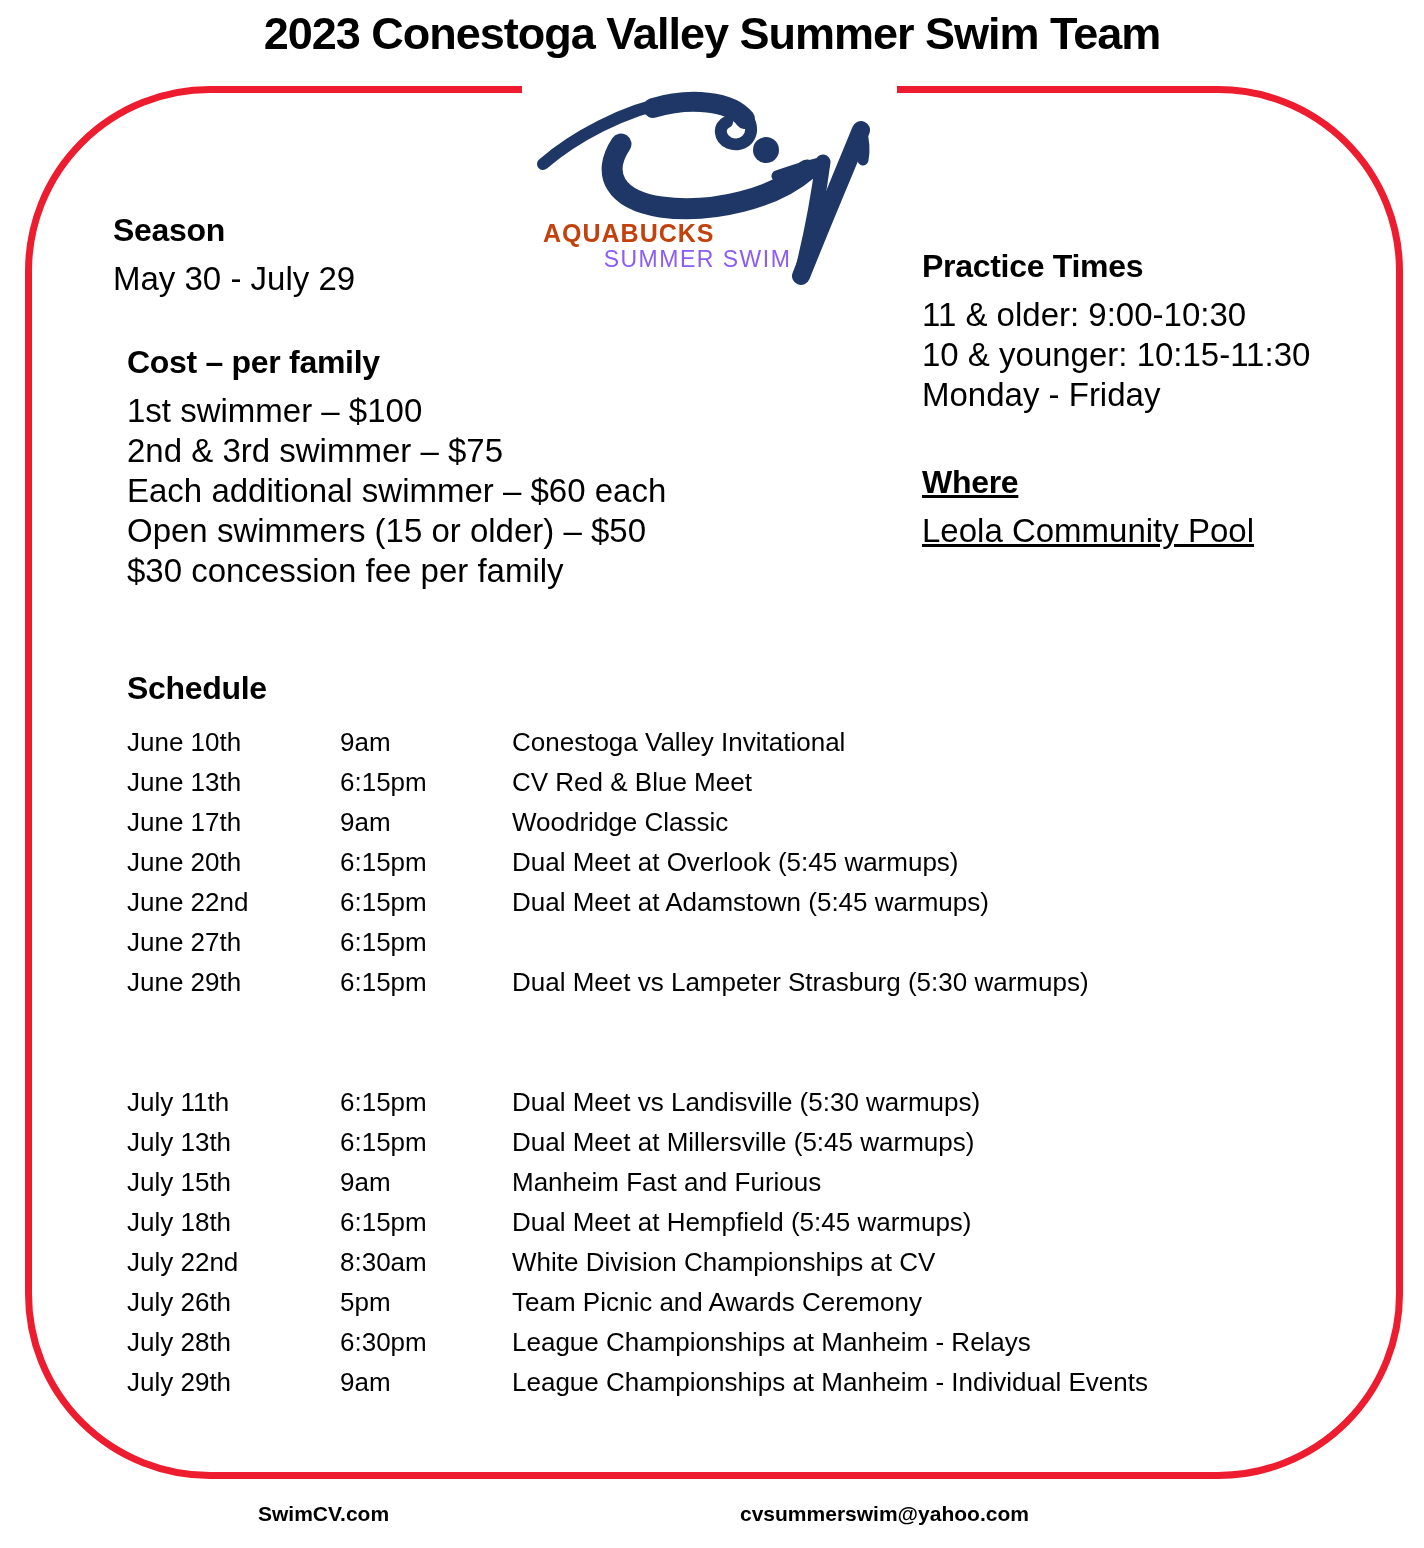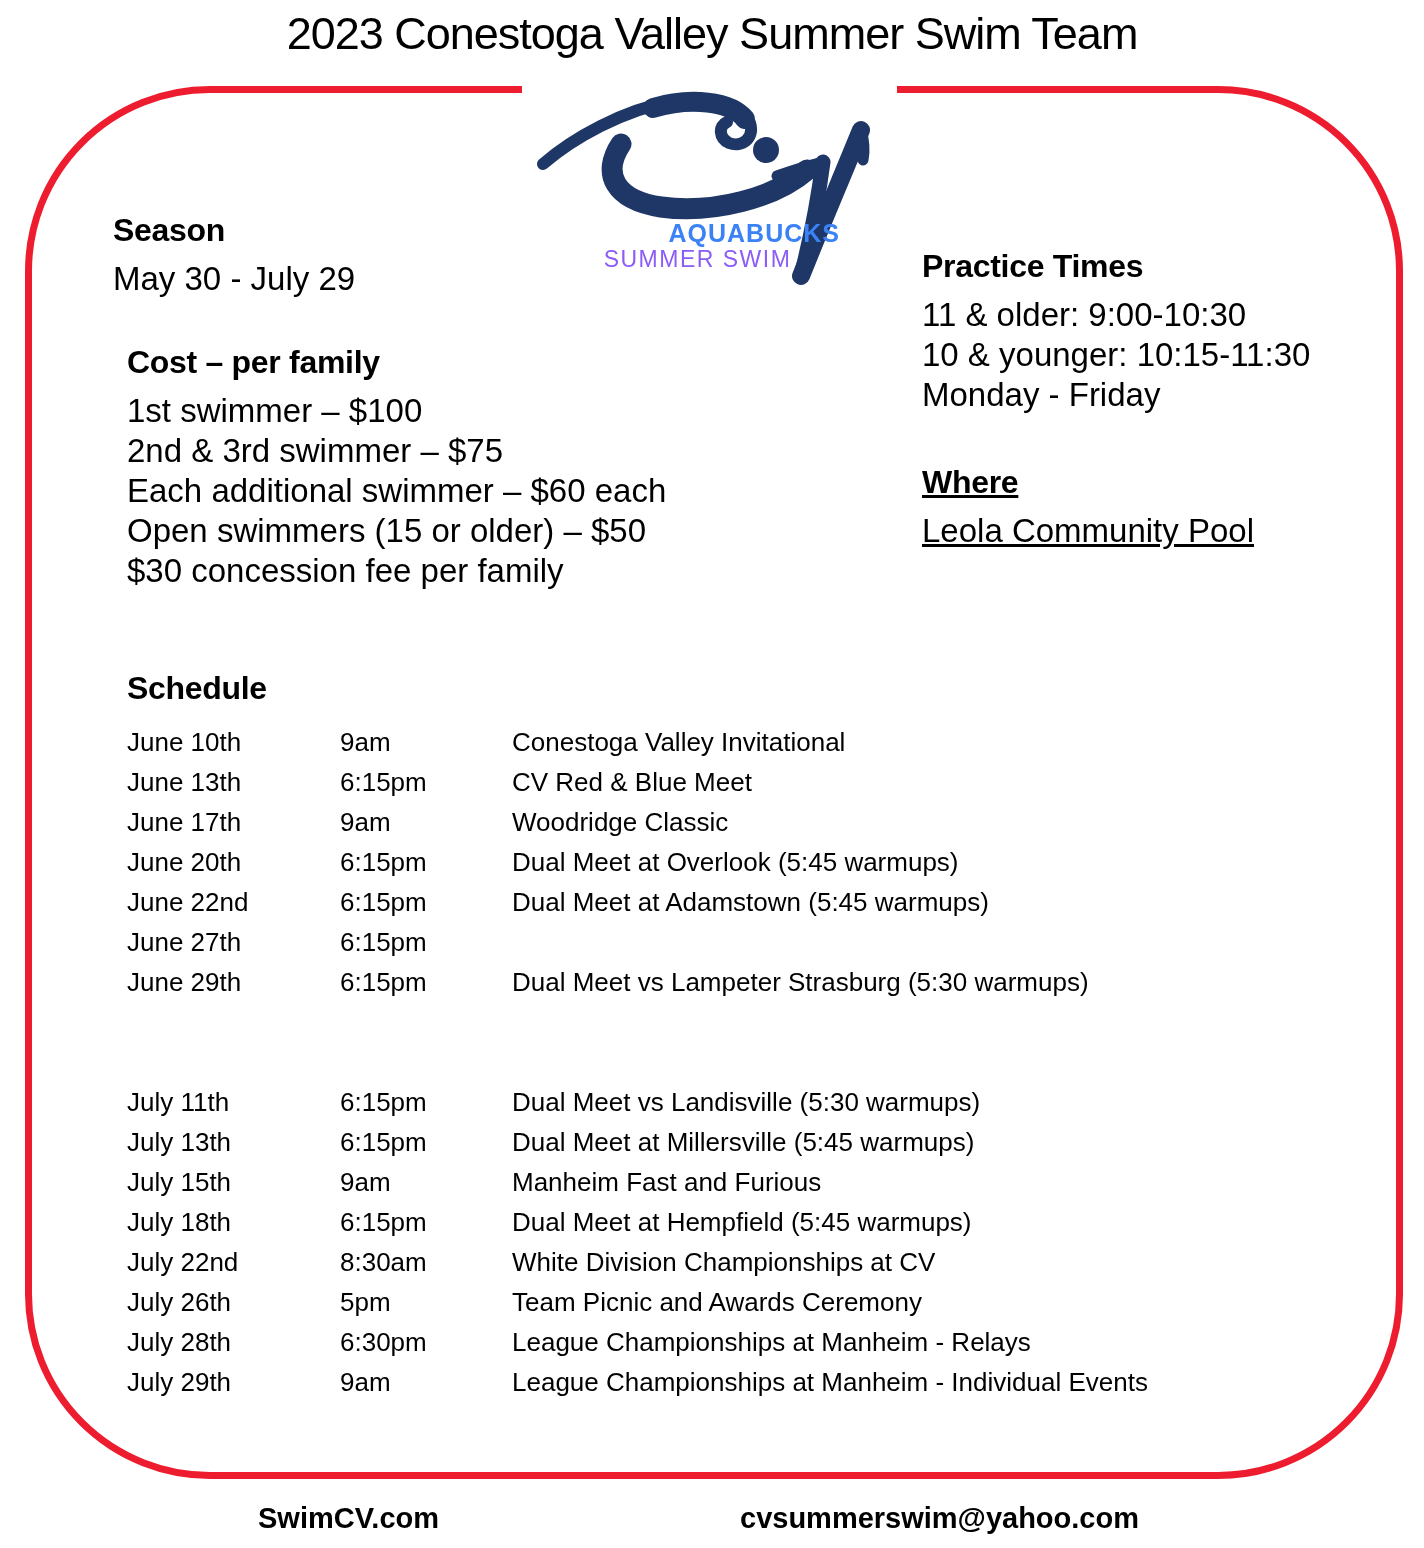--- a/index.html
+++ b/index.html
@@ -4,40 +4,40 @@
 <style>
   html,body { margin:0; padding:0; }
   body {
     width:1424px; height:1548px; background:#ffffff; position:relative;
     font-family:"Liberation Sans", sans-serif; color:#000;
     overflow:hidden;
   }
 
   .title {
     position:absolute; top:8px; left:0; width:1424px;
-    text-align:center; font-size:45px; font-weight:400; letter-spacing:-1px;
+    text-align:center; font-size:45px; font-weight:700; letter-spacing:-1px;
     margin:0;
   }
 
   .border-box {
     position:absolute; left:25px; top:86px;
     width:1378px; height:1393px;
     border:7px solid #ed1c2e; border-radius:185px;
     box-sizing:border-box;
   }
   .border-gap {
     position:absolute; left:522px; top:78px; width:375px; height:22px;
     background:#ffffff;
   }
 
   .logo { position:absolute; left:535px; top:86px; width:360px; height:222px; }
   .logo svg { position:absolute; left:0; top:0; }
   .logo-line1 {
-    position:absolute; left:20px; top:133px; width:285px; text-align:right;
-    font-size:25px; font-weight:700; letter-spacing:1px; color:#3b82f6;
+    position:absolute; left:8px; top:133px; width:285px; text-align:left;
+    font-size:25px; font-weight:700; letter-spacing:1px; color:#c2410c;
   }
   .logo-line2 {
     position:absolute; left:20px; top:160px; width:285px; text-align:center;
     font-size:23px; font-weight:400; letter-spacing:1.5px; color:#8b5cf6;
   }
 
   .section { position:absolute; }
   .section h2 { margin:0 0 10px 0; font-size:32px; font-weight:700; letter-spacing:-0.3px; }
   .section .line { font-size:33px; line-height:40px; }
 
@@ -49,21 +49,21 @@
   #schedule-heading { left:127px; top:670px; }
 
   .sched-rows { position:absolute; left:127px; width:1150px; }
   #june-rows { top:722px; }
   #july-rows { top:1082px; }
   .srow { display:flex; height:40px; align-items:center; font-size:26px; }
   .c-date { width:213px; }
   .c-time { width:172px; }
   .c-event { flex:1; }
 
-  .footer-item { position:absolute; top:1502px; font-size:29px; font-weight:700; }
+  .footer-item { position:absolute; top:1502px; font-size:21px; font-weight:700; }
   #footer-site  { left:258px; }
   #footer-email { left:740px; }
 </style>
 </head>
 <body>
 
 <h1 class="title">2023 Conestoga Valley Summer Swim Team</h1>
 
 <div class="border-box"></div>
 <div class="border-gap"></div>

